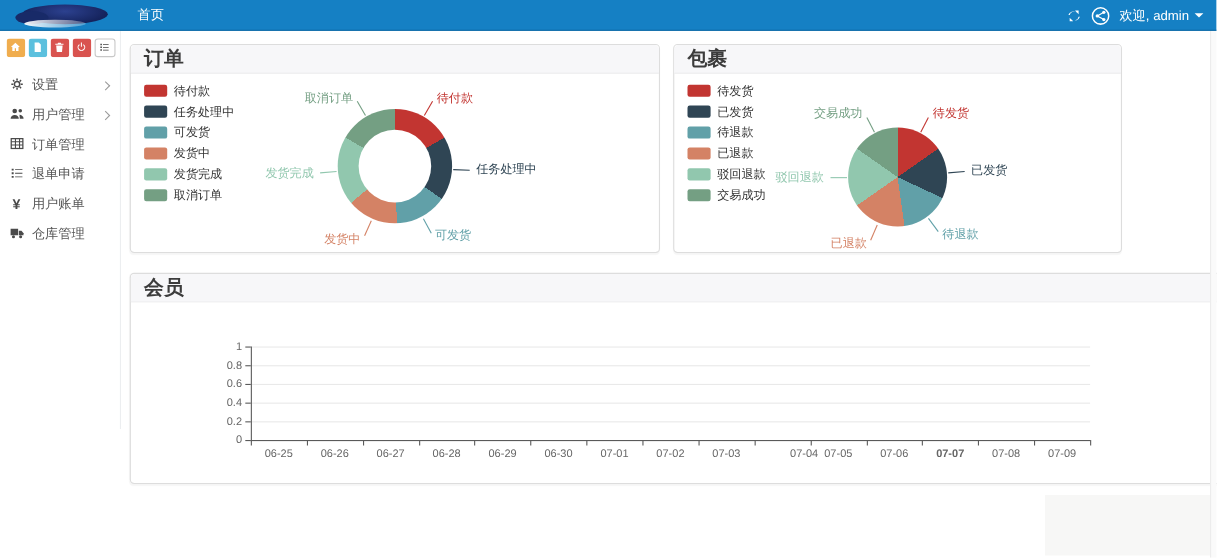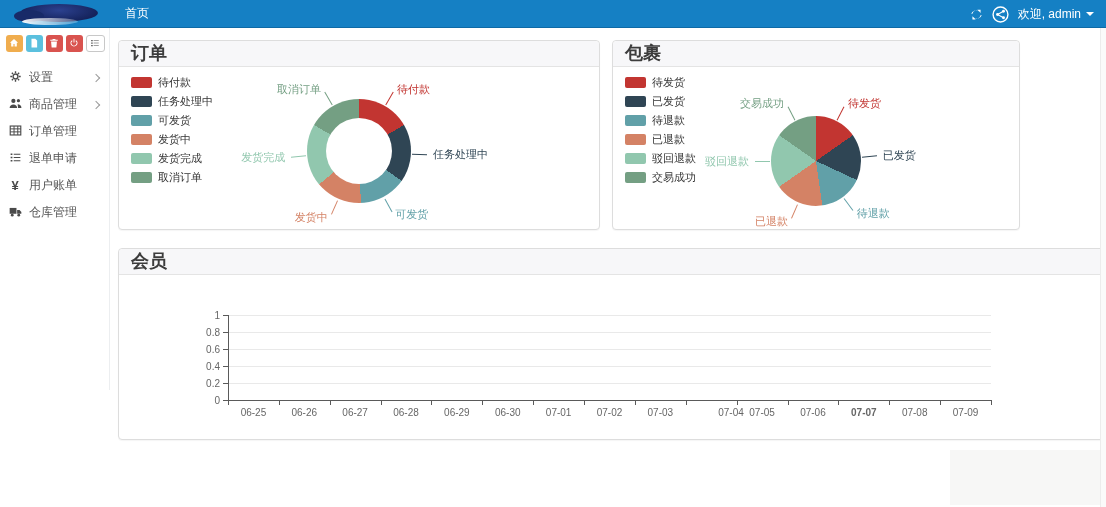--- a/index.html
+++ b/index.html
@@ -162,21 +162,21 @@
       </div>
       <div class="menu-item">
         <span class="mi-ico">
           <span><svg viewBox="0 0 16 16" width="13" height="13">
               <circle cx="5.4" cy="4.8" r="2.6" fill="currentColor"></circle>
               <path d="M.8 13.4c0-2.6 2-4.2 4.6-4.2s4.6 1.6 4.6 4.2z" fill="currentColor"></path>
               <circle cx="11.6" cy="4.6" r="2" fill="currentColor"></circle>
               <path d="M10.7 9c2.4.2 4.6 1.7 4.6 4.4h-4.2z" fill="currentColor"></path>
             </svg></span>
         </span>
-        <span class="mi-label">商品管理</span>
+        <span class="mi-label">用户管理</span>
         <span class="chev"></span>
       </div>
       <div class="menu-item">
         <span class="mi-ico">
           <span><svg viewBox="0 0 16 16" width="13" height="13">
               <rect x="1.5" y="2.5" width="13" height="11" fill="none" stroke="currentColor" stroke-width="1.4"></rect>
               <path d="M1.5 6h13M1.5 9.7h13M6.2 2.5v11M10.8 2.5v11" stroke="currentColor" stroke-width="1.2" fill="none"></path>
             </svg></span>
         </span>
         <span class="mi-label">订单管理</span>

